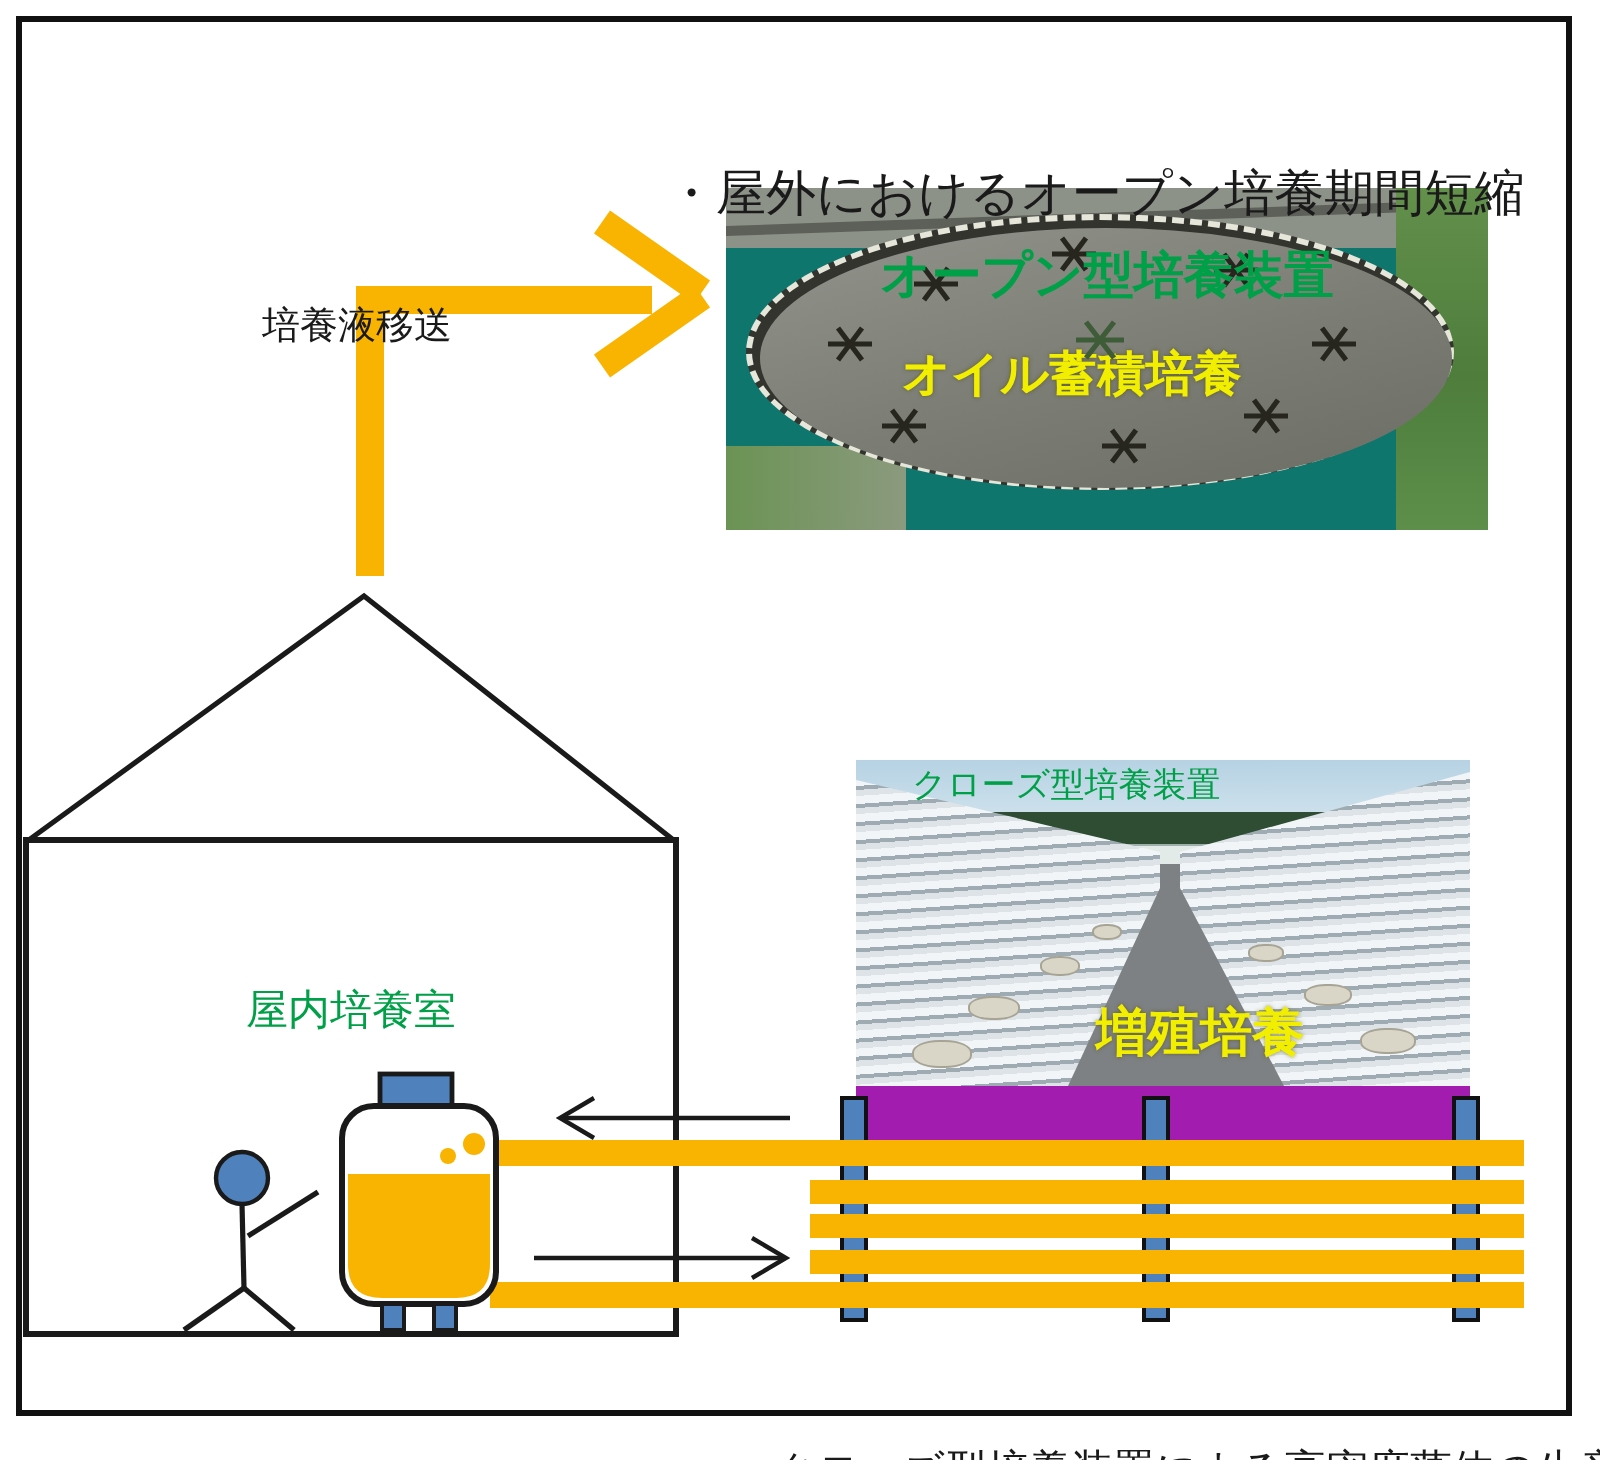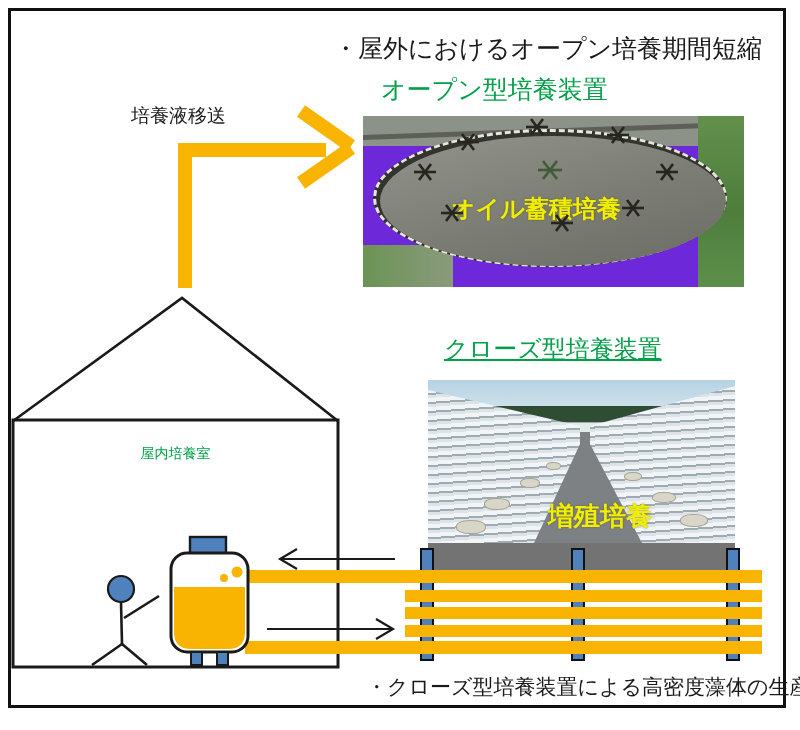--- a/index.html
+++ b/index.html
@@ -8,61 +8,61 @@
     font-family:"DejaVu Sans",sans-serif;color:#1a1a1a;
   }
   .frame{
     position:absolute;left:8px;top:8px;width:778px;height:700px;
     border:3px solid #111;box-sizing:border-box;
   }
   .txt{position:absolute;white-space:nowrap;line-height:1.2;}
   .bullet-top{left:333px;top:34px;font-size:25px;font-weight:500;}
   .transfer-label{left:131px;top:104px;font-size:19px;font-weight:500;}
   .green{color:#00A048;}
-  .open-label{left:381px;top:75px;width:381px;font-size:25px;font-weight:400;}
-  .closed-label{left:444px;top:335px;font-size:24px;font-weight:500;text-decoration:underline;}
-  .house-title{left:13px;top:445px;width:325px;text-align:center;font-size:14px;font-weight:500;}
+  .open-label{left:363px;top:75px;width:381px;text-align:center;font-size:25px;font-weight:700;}
+  .closed-label{left:456px;top:335px;font-size:17px;font-weight:500;}
+  .house-title{left:13px;top:445px;width:325px;text-align:center;font-size:21px;font-weight:500;}
   .house-bullet{left:24px;top:492px;font-size:20px;font-weight:500;}
   .bullet-bottom{left:366px;top:675px;font-size:21px;font-weight:500;}
 
   
   .photo{position:absolute;overflow:hidden;z-index:1;}
-  .pond-photo{left:363px;top:116px;width:381px;height:171px;background:#6d28d9;}
+  .pond-photo{left:363px;top:94px;width:381px;height:171px;background:#0f766e;}
   .pond-ground-top{position:absolute;left:0;top:0;width:100%;height:30px;background:#8d9289;}
   .pond-road{position:absolute;left:-10px;top:12px;width:420px;height:5px;background:#5d6058;transform:rotate(-2deg);}
   .pond-green-right{position:absolute;right:0;top:0;width:46px;height:100%;
     background:linear-gradient(180deg,#63904b,#4e7d3c 55%,#5d8f4a);}
   .pond-green-bl{position:absolute;left:0;bottom:0;width:90px;height:42px;
     background:linear-gradient(90deg,#6b9354,#8b9a7e);}
   .pond-rim{position:absolute;left:10px;top:13px;width:354px;height:138px;border-radius:50%;
     background:#33342e;border:3px dashed #e6e6da;box-sizing:border-box;}
   .pond-surface{position:absolute;left:17px;top:20px;width:346px;height:130px;border-radius:50%;
     background:linear-gradient(165deg,#92938c,#7b7c73 55%,#6b6c63);}
   .pond-caption{position:absolute;left:88px;top:77px;font-size:24px;font-weight:bold;
     color:#F2EE00;text-shadow:0 0 2px rgba(70,70,0,.55);white-space:nowrap;}
 
   
-  .closed-photo{left:428px;top:380px;width:307px;height:199px;background:#737373;}
+  .closed-photo{left:428px;top:380px;width:307px;height:199px;background:#a21caf;}
   .cp-sky{position:absolute;left:0;top:0;width:100%;height:52px;
     background:linear-gradient(180deg,#b6d2e3,#e2eef4);}
   .cp-trees{position:absolute;left:55px;top:26px;width:200px;height:22px;background:#2e4d33;border-radius:8px 14px 4px 4px;}
   .cp-building{position:absolute;left:126px;top:42px;width:58px;height:24px;background:#e3ebe8;border:1px solid #9fb0ac;box-sizing:border-box;}
   .cp-gravel{position:absolute;left:0;top:0;width:100%;height:100%;
     background:#7e8183;
     clip-path:polygon(10px 163px,292px 163px,165px 52px,148px 52px);}
   .cp-rack{position:absolute;left:0;top:0;width:100%;height:100%;
     background:repeating-linear-gradient(176deg,#f2f5f7 0 4px,#9fabb2 4px 6px,#dde3e6 6px 9px);}
   .cp-rack.left{clip-path:polygon(0 10px,152px 46px,152px 64px,106px 163px,0 163px);}
   .cp-rack.right{clip-path:polygon(307px 6px,162px 46px,162px 64px,214px 163px,307px 163px);}
   .cp-stone{position:absolute;background:#d9d6c8;border:1px solid #a7a496;border-radius:45%;box-sizing:border-box;}
   .cp-caption{position:absolute;left:120px;top:119px;font-size:26px;font-weight:bold;
     color:#F2EE00;text-shadow:0 0 2px rgba(70,70,0,.55);white-space:nowrap;}
 
   .overlay{position:absolute;left:0;top:0;z-index:3;pointer-events:none;}
-  .text-layer{z-index:4;}
+  .text-layer{z-index:4;margin-top:48px;}
 </style>
 </head>
 <body>
 
 <div class="stage">
 
   <div class="frame"></div>
 
   <div class="photo pond-photo">
     <div class="pond-ground-top"></div>

